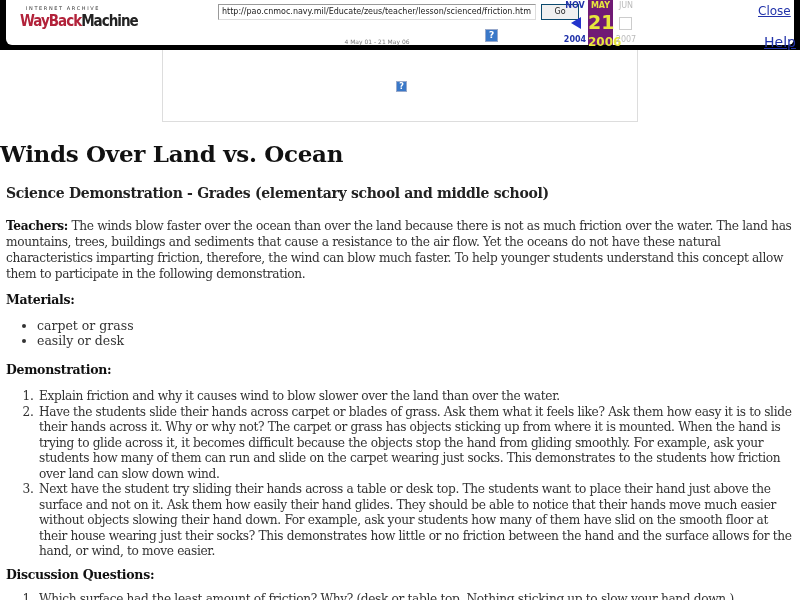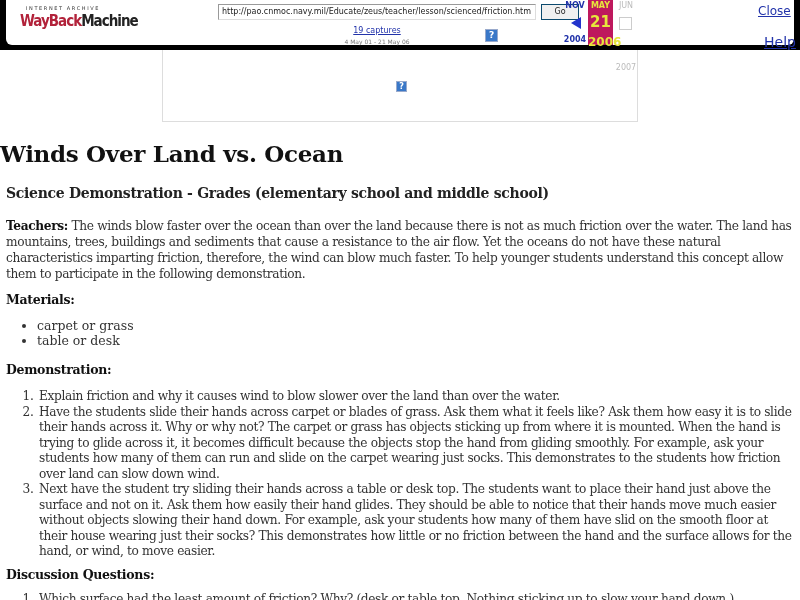--- a/index.html
+++ b/index.html
@@ -17,28 +17,28 @@
   .wb-url { position: absolute; left: 212px; top: 4px; width: 318px; height: 16px; border: 1px solid #999; border-right-color: #ddd; border-bottom-color: #ddd; font-family: "DejaVu Sans", sans-serif; font-size: 8px; line-height: 14px; padding: 0 3px; color: #222; white-space: nowrap; overflow: hidden; background: #fff; }
   .wb-go { position: absolute; left: 535px; top: 4px; width: 38px; height: 16px; border: 1px solid #0c4a6e; background: #f0f0f0; font-family: "DejaVu Sans", sans-serif; font-size: 8px; line-height: 14px; text-align: center; color: #222; }
   .wb-captures { position: absolute; left: 212px; top: 26px; width: 318px; text-align: center; font-family: "DejaVu Sans", sans-serif; font-size: 8px; color: #2233aa; text-decoration: underline; }
   .wb-range { position: absolute; left: 212px; top: 38px; width: 318px; text-align: center; font-family: "DejaVu Sans", sans-serif; font-size: 6px; color: #777; }
   .wb-help-icon { position: absolute; left: 479px; top: 29px; width: 13px; height: 13px; background: #3a78c8; border: 1px solid #9ac; color: #fff; font-family: "DejaVu Sans", sans-serif; font-size: 9px; font-weight: bold; text-align: center; line-height: 11px; }
   .wb-cal { position: absolute; top: 0; font-family: "DejaVu Sans", sans-serif; font-weight: bold; text-align: center; }
   .wb-prev { left: 556px; width: 26px; height: 55px; }
   .wb-prev .m { position: absolute; top: 1px; left: 0; width: 26px; font-size: 8px; color: #2233aa; }
   .wb-prev .arrow { position: absolute; top: 17px; left: 9px; width: 0; height: 0; border-top: 6px solid transparent; border-bottom: 6px solid transparent; border-right: 10px solid #2233cc; }
   .wb-prev .y { position: absolute; top: 35px; left: 0; width: 26px; font-size: 8px; color: #2233aa; }
-  .wb-cur { left: 582px; width: 25px; height: 45px; background: #be185d; }
+  .wb-cur { left: 582px; width: 25px; height: 45px; background: #701a75; }
   .wb-cur .m { position: absolute; top: 1px; left: 0; width: 25px; font-size: 8px; color: #e6e63c; }
-  .wb-cur .d { position: absolute; top: 11px; left: 0; width: 25px; font-size: 15px; color: #e6e63c; line-height: 22px; }
+  .wb-cur .d { position: absolute; top: 11px; left: 0; width: 25px; font-size: 19px; color: #e6e63c; line-height: 22px; }
   .wb-cur .y { position: absolute; top: 35px; left: 0; width: 25px; font-size: 12px; color: #e6e63c; }
   .wb-next { left: 607px; width: 26px; height: 45px; }
   .wb-next .m { position: absolute; top: 1px; left: 0; width: 26px; font-size: 8px; color: #bbb; font-weight: normal; }
   .wb-next .box { position: absolute; top: 17px; left: 6px; width: 13px; height: 13px; border: 1px solid #ccc; }
-  .wb-next .y { position: absolute; top: 35px; left: 0; width: 26px; font-size: 8px; color: #bbb; font-weight: normal; margin-top: 28px; }
+  .wb-next .y { position: absolute; top: 35px; left: 0; width: 26px; font-size: 8px; color: #bbb; font-weight: normal; }
   .wb-close { position: absolute; left: 752px; top: 4px; font-family: "DejaVu Sans", sans-serif; font-size: 12px; color: #2233aa; text-decoration: underline; }
   .wb-helplink { position: absolute; left: 758px; top: 34px; font-family: "DejaVu Sans", sans-serif; font-size: 14px; color: #2233aa; text-decoration: underline; }
 
   
   .banner { position: absolute; left: 162px; top: 50px; width: 476px; height: 72px; border: 1px solid #ddd; border-top: none; }
   .banner .title { position: absolute; left: 1px; top: 1px; font-size: 12px; color: #333; }
   .banner .q { position: absolute; left: 233px; top: 31px; width: 11px; height: 11px; background: #3a78c8; border: 1px solid #9ac; color: #fff; font-family: "DejaVu Sans", sans-serif; font-size: 8px; font-weight: bold; text-align: center; line-height: 9px; }
 
   
   h1 { position: absolute; left: 0; top: 140px; width: 800px; margin: 0; font-family: "DejaVu Serif", serif; font-size: 23px; font-weight: bold; color: #111; letter-spacing: -0.3px; }
@@ -56,21 +56,20 @@
 <body>
 
 <div class="wb-bar">
   <div class="wb-inner">
     <div class="wb-logo">
       <span class="ia">INTERNET ARCHIVE</span>
       <span class="wm"><span class="way">WayBack</span><span class="mach">Machine</span></span>
     </div>
     <div class="wb-url">http://pao.cnmoc.navy.mil/Educate/zeus/teacher/lesson/scienced/friction.htm</div>
     <div class="wb-go">Go</div>
-    <div class="wb-captures">19 captures</div>
     <div class="wb-range">4 May 01 - 21 May 06</div>
     <div class="wb-help-icon">?</div>
 
     <div class="wb-cal wb-prev">
       <span class="m">NOV</span>
       <span class="arrow"></span>
       <span class="y">2004</span>
     </div>
     <div class="wb-cal wb-cur">
       <span class="m">MAY</span>
@@ -93,21 +92,21 @@
 </div>
 
 <h1>Winds Over Land vs. Ocean</h1>
 <h3 class="subtitle">Science Demonstration - Grades (elementary school and middle school)</h3>
 
 <p class="para"><b>Teachers:</b><span> The winds blow faster over the ocean than over the land because there is not as much friction over the water. The land has mountains, trees, buildings and sediments that cause a resistance to the air flow. Yet the oceans do not have these natural characteristics imparting friction, therefore, the wind can blow much faster. To help younger students understand this concept allow them to participate in the following demonstration.</span></p>
 
 <h4 class="h4" style="top:292px;">Materials:</h4>
 <ul class="mat">
   <li>carpet or grass</li>
-  <li>table or desk</li>
+  <li>easily or desk</li>
 </ul>
 
 <h4 class="h4" style="top:362px;">Demonstration:</h4>
 <ol class="demo">
   <li>Explain friction and why it causes wind to blow slower over the land than over the water.</li>
   <li>Have the students slide their hands across carpet or blades of grass. Ask them what it feels like? Ask them how easy it is to slide their hands across it. Why or why not? The carpet or grass has objects sticking up from where it is mounted. When the hand is trying to glide across it, it becomes difficult because the objects stop the hand from gliding smoothly. For example, ask your students how many of them can run and slide on the carpet wearing just socks. This demonstrates to the students how friction over land can slow down wind.</li>
   <li>Next have the student try sliding their hands across a table or desk top. The students want to place their hand just above the surface and not on it. Ask them how easily their hand glides. They should be able to notice that their hands move much easier without objects slowing their hand down. For example, ask your students how many of them have slid on the smooth floor at their house wearing just their socks? This demonstrates how little or no friction between the hand and the surface allows for the hand, or wind, to move easier.</li>
 </ol>
 
 <h4 class="h4" style="top:567px;">Discussion Questions:</h4>

